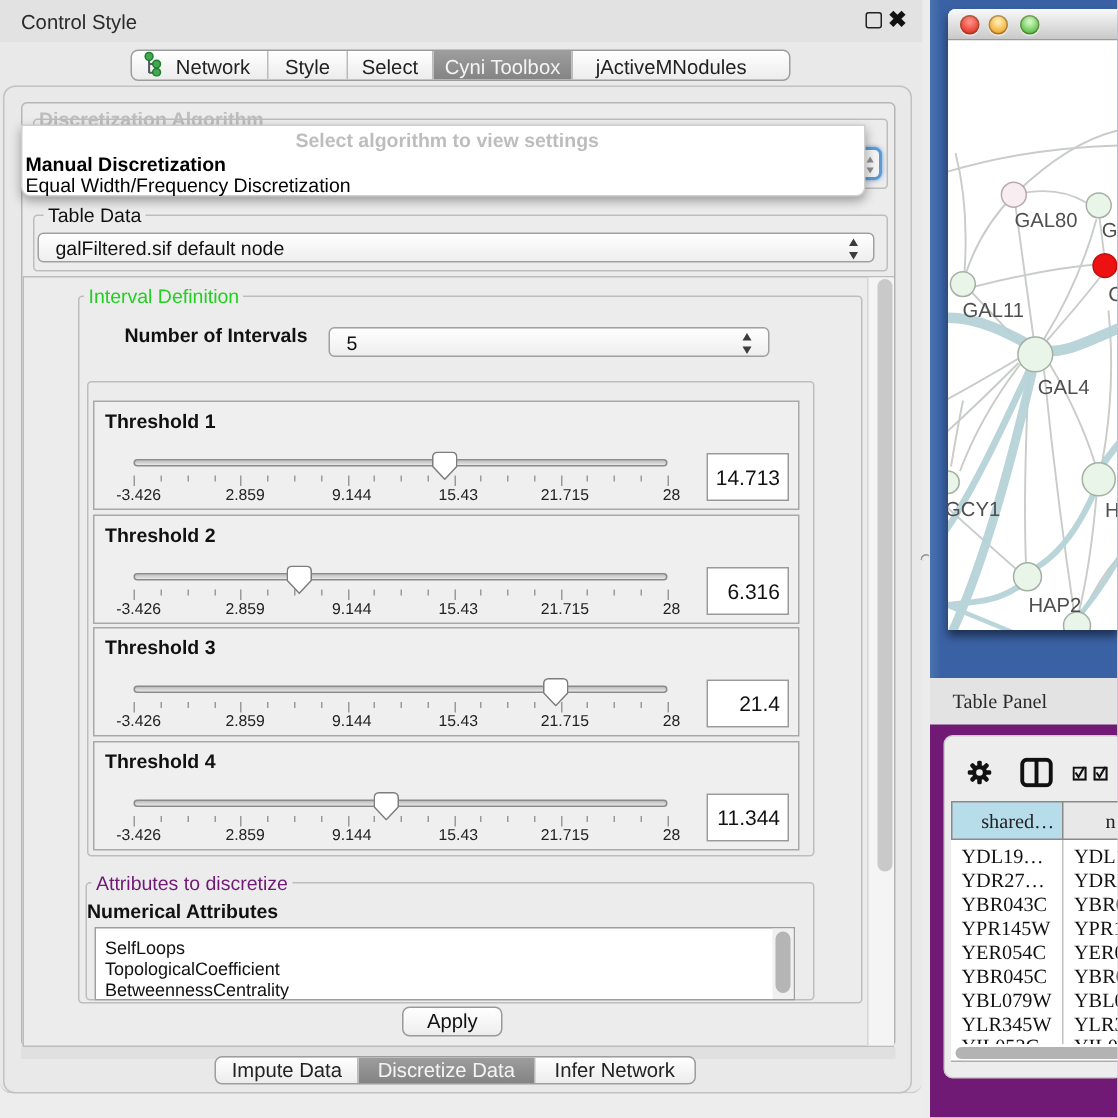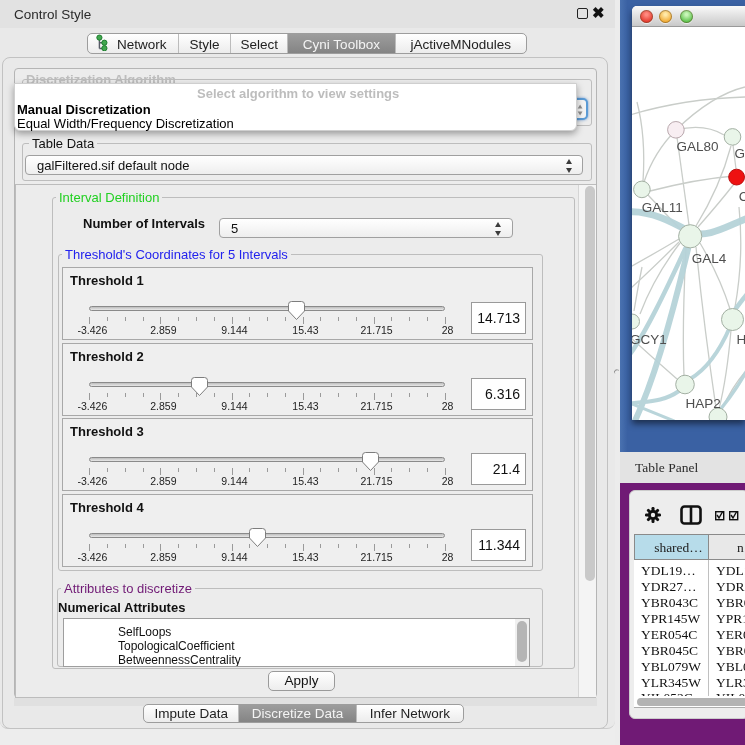--- a/index.html
+++ b/index.html
@@ -56,21 +56,21 @@
   .vbox { position:absolute; left:408px; top:34px; width:55px; height:32px;
     border:1px solid #9a9a9a; background:#fff; font-size:14px; color:#111;
     text-align:right; padding:7px 5px 0 0; }
   .ticks span { position:absolute; width:1px; background:#9a9a9a; }
   .tlab { position:absolute; top:56px; font-size:10.5px; color:#222; width:44px; text-align:center; }
   .thumb { position:absolute; top:33px; }
 
   
   #attrlist { left:63px; top:618px; width:467px; height:49px; border:1px solid #9e9e9e;
     background:#fff; font-size:12px; color:#111; overflow:hidden; padding-top:6px; }
-  #attrlist div { padding-left:6px; line-height:14.2px;margin-left:48px; }
+  #attrlist div { padding-left:6px; line-height:14.2px; }
   #attrsb { left:515px; top:619px; width:14px; height:47px; background:#f0f0f0; }
   #attrsb i { position:absolute; left:2px; top:2px; width:10px; height:41px;
     background:#b5b5b5; border-radius:5px; }
 
   #applybtn { left:268px; top:671px; width:67px; height:20px; border:1px solid #9a9a9a;
     border-radius:5px; background:linear-gradient(#ffffff,#ededed); font-size:13.5px;
     color:#111; text-align:center; padding-top:1px; }
 
   
   #vsb { left:578px; top:185px; width:18px; height:512px; background:#f4f4f4;
@@ -133,21 +133,21 @@
   <div id="btn-float" class="abs"></div>
   <div id="btn-close" class="abs">✖</div>
 
   <div id="outer" class="abs"></div>
   <div id="dialog" class="abs"></div>
 
   <div class="seg" style="left:87px; top:33px; width:440px; height:21px;">
     <div class="s" style="width:90px; padding-left:18px;">Network</div>
     <div class="s" style="width:53px;">Style</div>
     <div class="s" style="width:57px;">Select</div>
-    <div class="s sel" style="width:108px;">Cyni Toolbox</div>
+    <div class="s sel" style="width:93px;">Cyni Toolbox</div>
     <div class="s" style="width:132px;">jActiveMNodules</div>
   </div>
   <svg class="abs" style="left:93px; top:34px;" width="15" height="17" viewBox="0 0 15 17">
     <path d="M6.4 5 L6.4 14.6 M6.4 8.7 L10.4 8.7 M6.4 14.5 L10.4 14.5" stroke="#565b66" stroke-width="1.4" fill="none"></path>
     <circle cx="6.4" cy="3.6" r="2.6" fill="#41a84f" stroke="#1e7e2f" stroke-width="1"></circle>
     <circle cx="11.4" cy="8.7" r="2.6" fill="#41a84f" stroke="#1e7e2f" stroke-width="1"></circle>
     <circle cx="11.4" cy="14.2" r="2.6" fill="#41a84f" stroke="#1e7e2f" stroke-width="1"></circle>
   </svg>
 
   <div class="gbox abs" style="left:22px; top:79px; width:570px; height:47px;"></div>
@@ -169,21 +169,20 @@
   <div class="gbox abs" style="left:52px; top:197px; width:523px; height:472px;"></div>
   <div class="grouplab" style="left:56px; top:190px; color:#21d021;">Interval Definition</div>
 
   <b class="abs" style="left:83px; top:216px; font-size:13px; color:#111;">Number of Intervals</b>
   <div class="combo abs" style="left:219px; top:218px; width:294px; height:20px;">
     <span class="t">5</span>
     <span class="arrows" style="right:9px; top:3px;"></span>
   </div>
 
   <div class="gbox abs" style="left:58px; top:254px; width:485px; height:317px;"></div>
-  <div class="grouplab" style="left:62px; top:247px; color:#2222ee;">Threshold's Coordinates for 5 Intervals</div>
 
   <div class="tbox abs" style="top:267px;">
       <b>Threshold 1</b>
       <div class="track"></div>
       <div class="ticks">
         <span style="left:26.4px; top:49px; height:7px;"></span>
         <span style="left:44.2px; top:49px; height:4px;"></span>
         <span style="left:61.9px; top:49px; height:4px;"></span>
         <span style="left:79.7px; top:49px; height:4px;"></span>
         <span style="left:97.4px; top:49px; height:7px;"></span>

